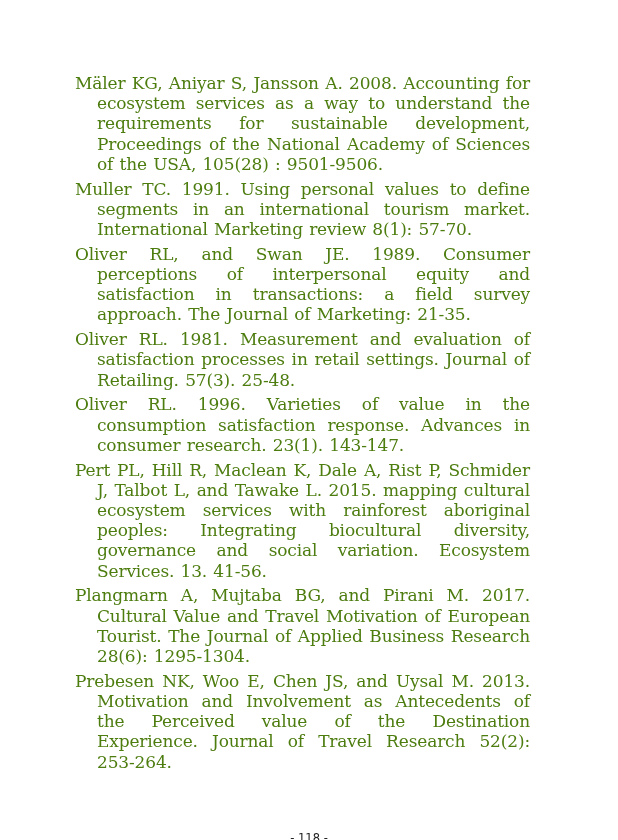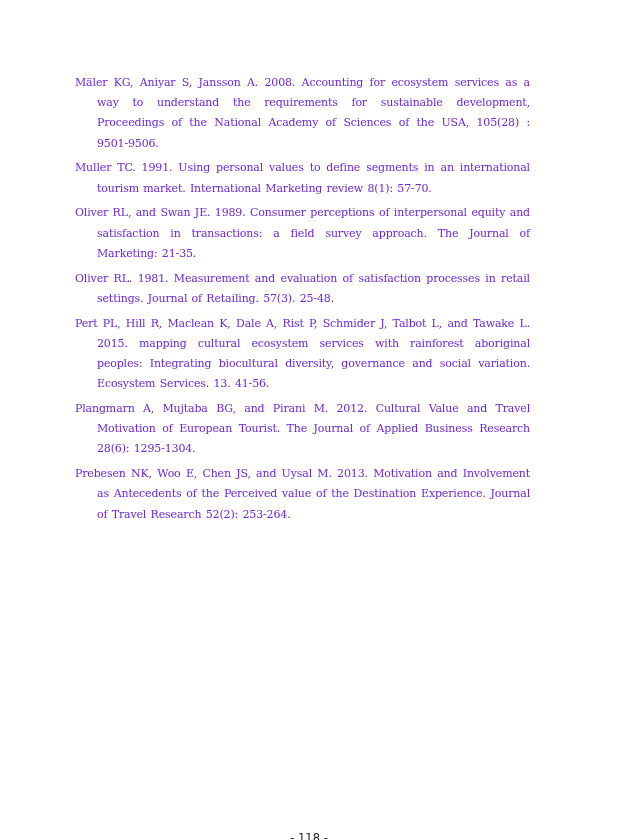--- a/index.html
+++ b/index.html
@@ -1,22 +1,22 @@
 <!DOCTYPE html>
 <html><head>
 <meta charset="utf-8">
 <style>
   html, body { margin: 0; padding: 0; background: #ffffff; }
   body { width: 618px; height: 840px; position: relative; overflow: hidden; }
   .page { position: absolute; left: 75px; top: 73px; width: 455px; }
   .ref {
     font-family: "DejaVu Serif", serif;
-    font-size: 11px;
+    font-size: 17px;
     line-height: 20.2px;
-    color: #6d28d9;
+    color: #4d7c0f;
     text-align: justify;
     padding-left: 22px;
     text-indent: -22px;
     margin: 0 0 4.6px 0;
     letter-spacing: -0.15px;
     word-spacing: 1px;
   }
   .footer {
     position: absolute; left: 0; width: 618px; top: 831px;
     text-align: center;
@@ -25,18 +25,19 @@
   }
 </style>
 </head>
 <body>
 
 <div class="page">
   <p class="ref">Mäler KG, Aniyar S, Jansson A. 2008. Accounting for ecosystem services as a way to understand the requirements for sustainable development, Proceedings of the National Academy of Sciences of the USA, 105(28) : 9501-9506.</p>
   <p class="ref">Muller TC. 1991. Using personal values to define segments in an international tourism market. International Marketing review 8(1): 57-70.</p>
   <p class="ref">Oliver RL, and Swan JE. 1989. Consumer perceptions of interpersonal equity and satisfaction in transactions: a field survey approach. The Journal of Marketing: 21-35.</p>
   <p class="ref">Oliver RL. 1981. Measurement and evaluation of satisfaction processes in retail settings. Journal of Retailing. 57(3). 25-48.</p>
+  <p class="ref">Oliver RL. 1996. Varieties of value in the consumption satisfaction response. Advances in consumer research. 23(1). 143-147.</p>
   <p class="ref">Pert PL, Hill R, Maclean K, Dale A, Rist P, Schmider J, Talbot L, and Tawake L. 2015. mapping cultural ecosystem services with rainforest aboriginal peoples: Integrating biocultural diversity, governance and social variation. Ecosystem Services. 13. 41-56.</p>
-  <p class="ref">Plangmarn A, Mujtaba BG, and Pirani M. 2012. Cultural Value and Travel Motivation of European Tourist. The Journal of Applied Business Research 28(6): 1295-1304.</p>
+  <p class="ref">Plangmarn A, Mujtaba BG, and Pirani M. 2017. Cultural Value and Travel Motivation of European Tourist. The Journal of Applied Business Research 28(6): 1295-1304.</p>
   <p class="ref">Prebesen NK, Woo E, Chen JS, and Uysal M. 2013. Motivation and Involvement as Antecedents of the Perceived value of the Destination Experience. Journal of Travel Research 52(2): 253-264.</p>
 </div>
 
 <div class="footer">- 118 -</div>
 
 </body></html>

